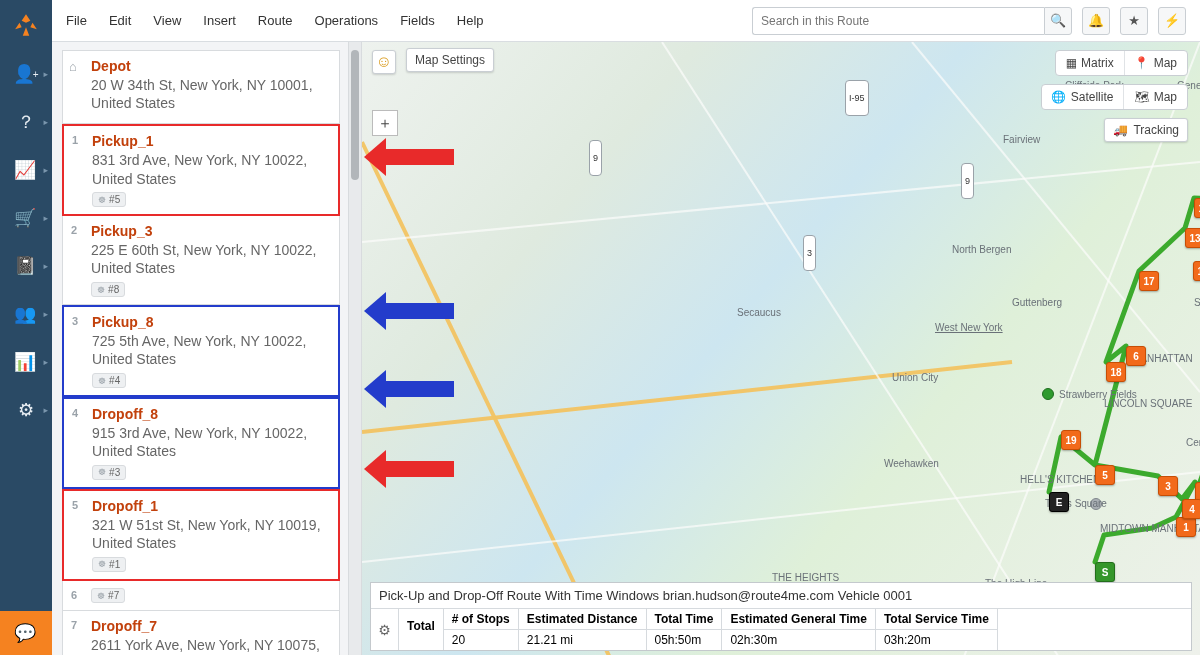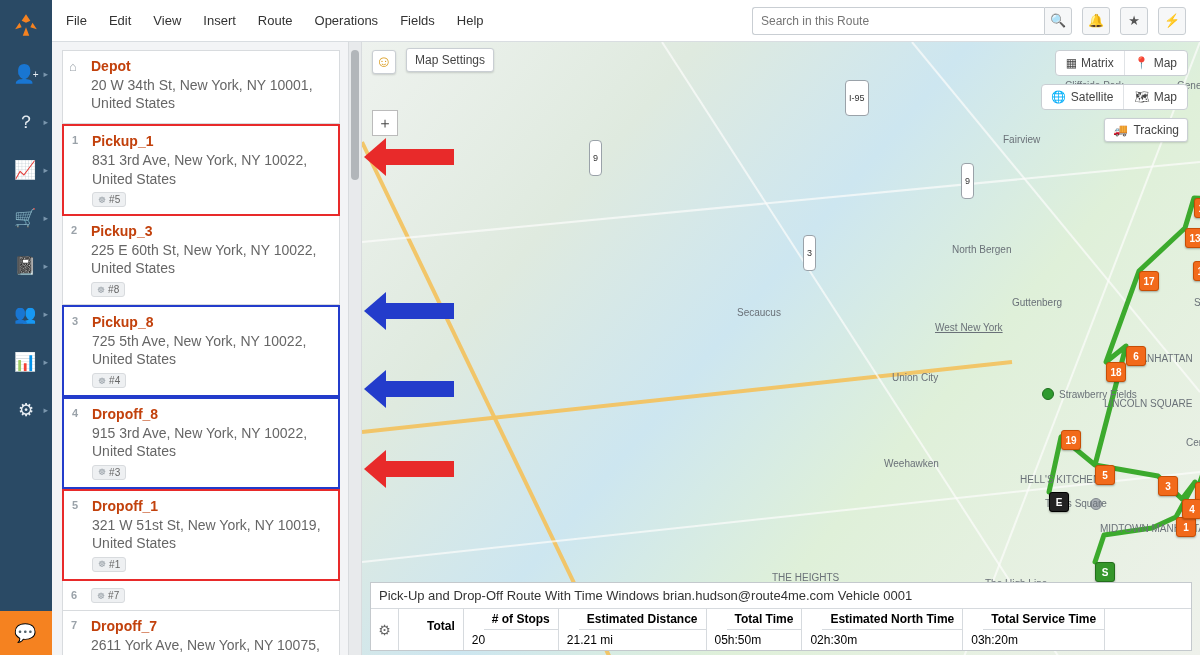--- a/index.html
+++ b/index.html
@@ -71,21 +71,21 @@
   .arrow.red .shaft { background:#e82a2a; }
   .arrow.red .head { border-right:22px solid #e82a2a; }
   .arrow.blue .shaft { background:#233ccb; }
   .arrow.blue .head { border-right:22px solid #233ccb; }
   
   .footer { position:absolute; left:8px; right:8px; bottom:4px; background:#fff; border:1px solid #c4c9cd; }
   .footer .title { font-size:13px; padding:5px 8px; border-bottom:1px solid #d6dade; color:#333; }
   .ftable { display:flex; font-size:12px; }
   .ftable .gear { width:28px; display:flex; align-items:center; justify-content:center; border-right:1px solid #d6dade; font-size:14px; color:#666; }
   .ftable .fcol { border-right:1px solid #d6dade; }
-  .ftable .fhead { font-weight:bold; padding:3px 8px; border-bottom:1px solid #d6dade;margin-left:20px; }
+  .ftable .fhead { font-weight:bold; padding:3px 8px; border-bottom:1px solid #d6dade; }
   .ftable .fval { padding:3px 8px; }
   .fcol.total .fhead { border-bottom:none; }
 </style>
 </head>
 <body>
 
 <div class="root">
   <div class="v-sidebar">
     <div class="v-top">
       <div class="brand">
@@ -268,21 +268,21 @@
             <div id="fcols" style="display:contents"><div class="fcol">
                   <div class="fhead"># of Stops</div>
                   <div class="fval">20</div>
                 </div><div class="fcol">
                   <div class="fhead">Estimated Distance</div>
                   <div class="fval">21.21 mi</div>
                 </div><div class="fcol">
                   <div class="fhead">Total Time</div>
                   <div class="fval">05h:50m</div>
                 </div><div class="fcol">
-                  <div class="fhead">Estimated North Time</div>
+                  <div class="fhead">Estimated General Time</div>
                   <div class="fval">02h:30m</div>
                 </div><div class="fcol">
                   <div class="fhead">Total Service Time</div>
                   <div class="fval">03h:20m</div>
                 </div></div>
           </div>
         </div>
       </div>
     </div>
   </div>

